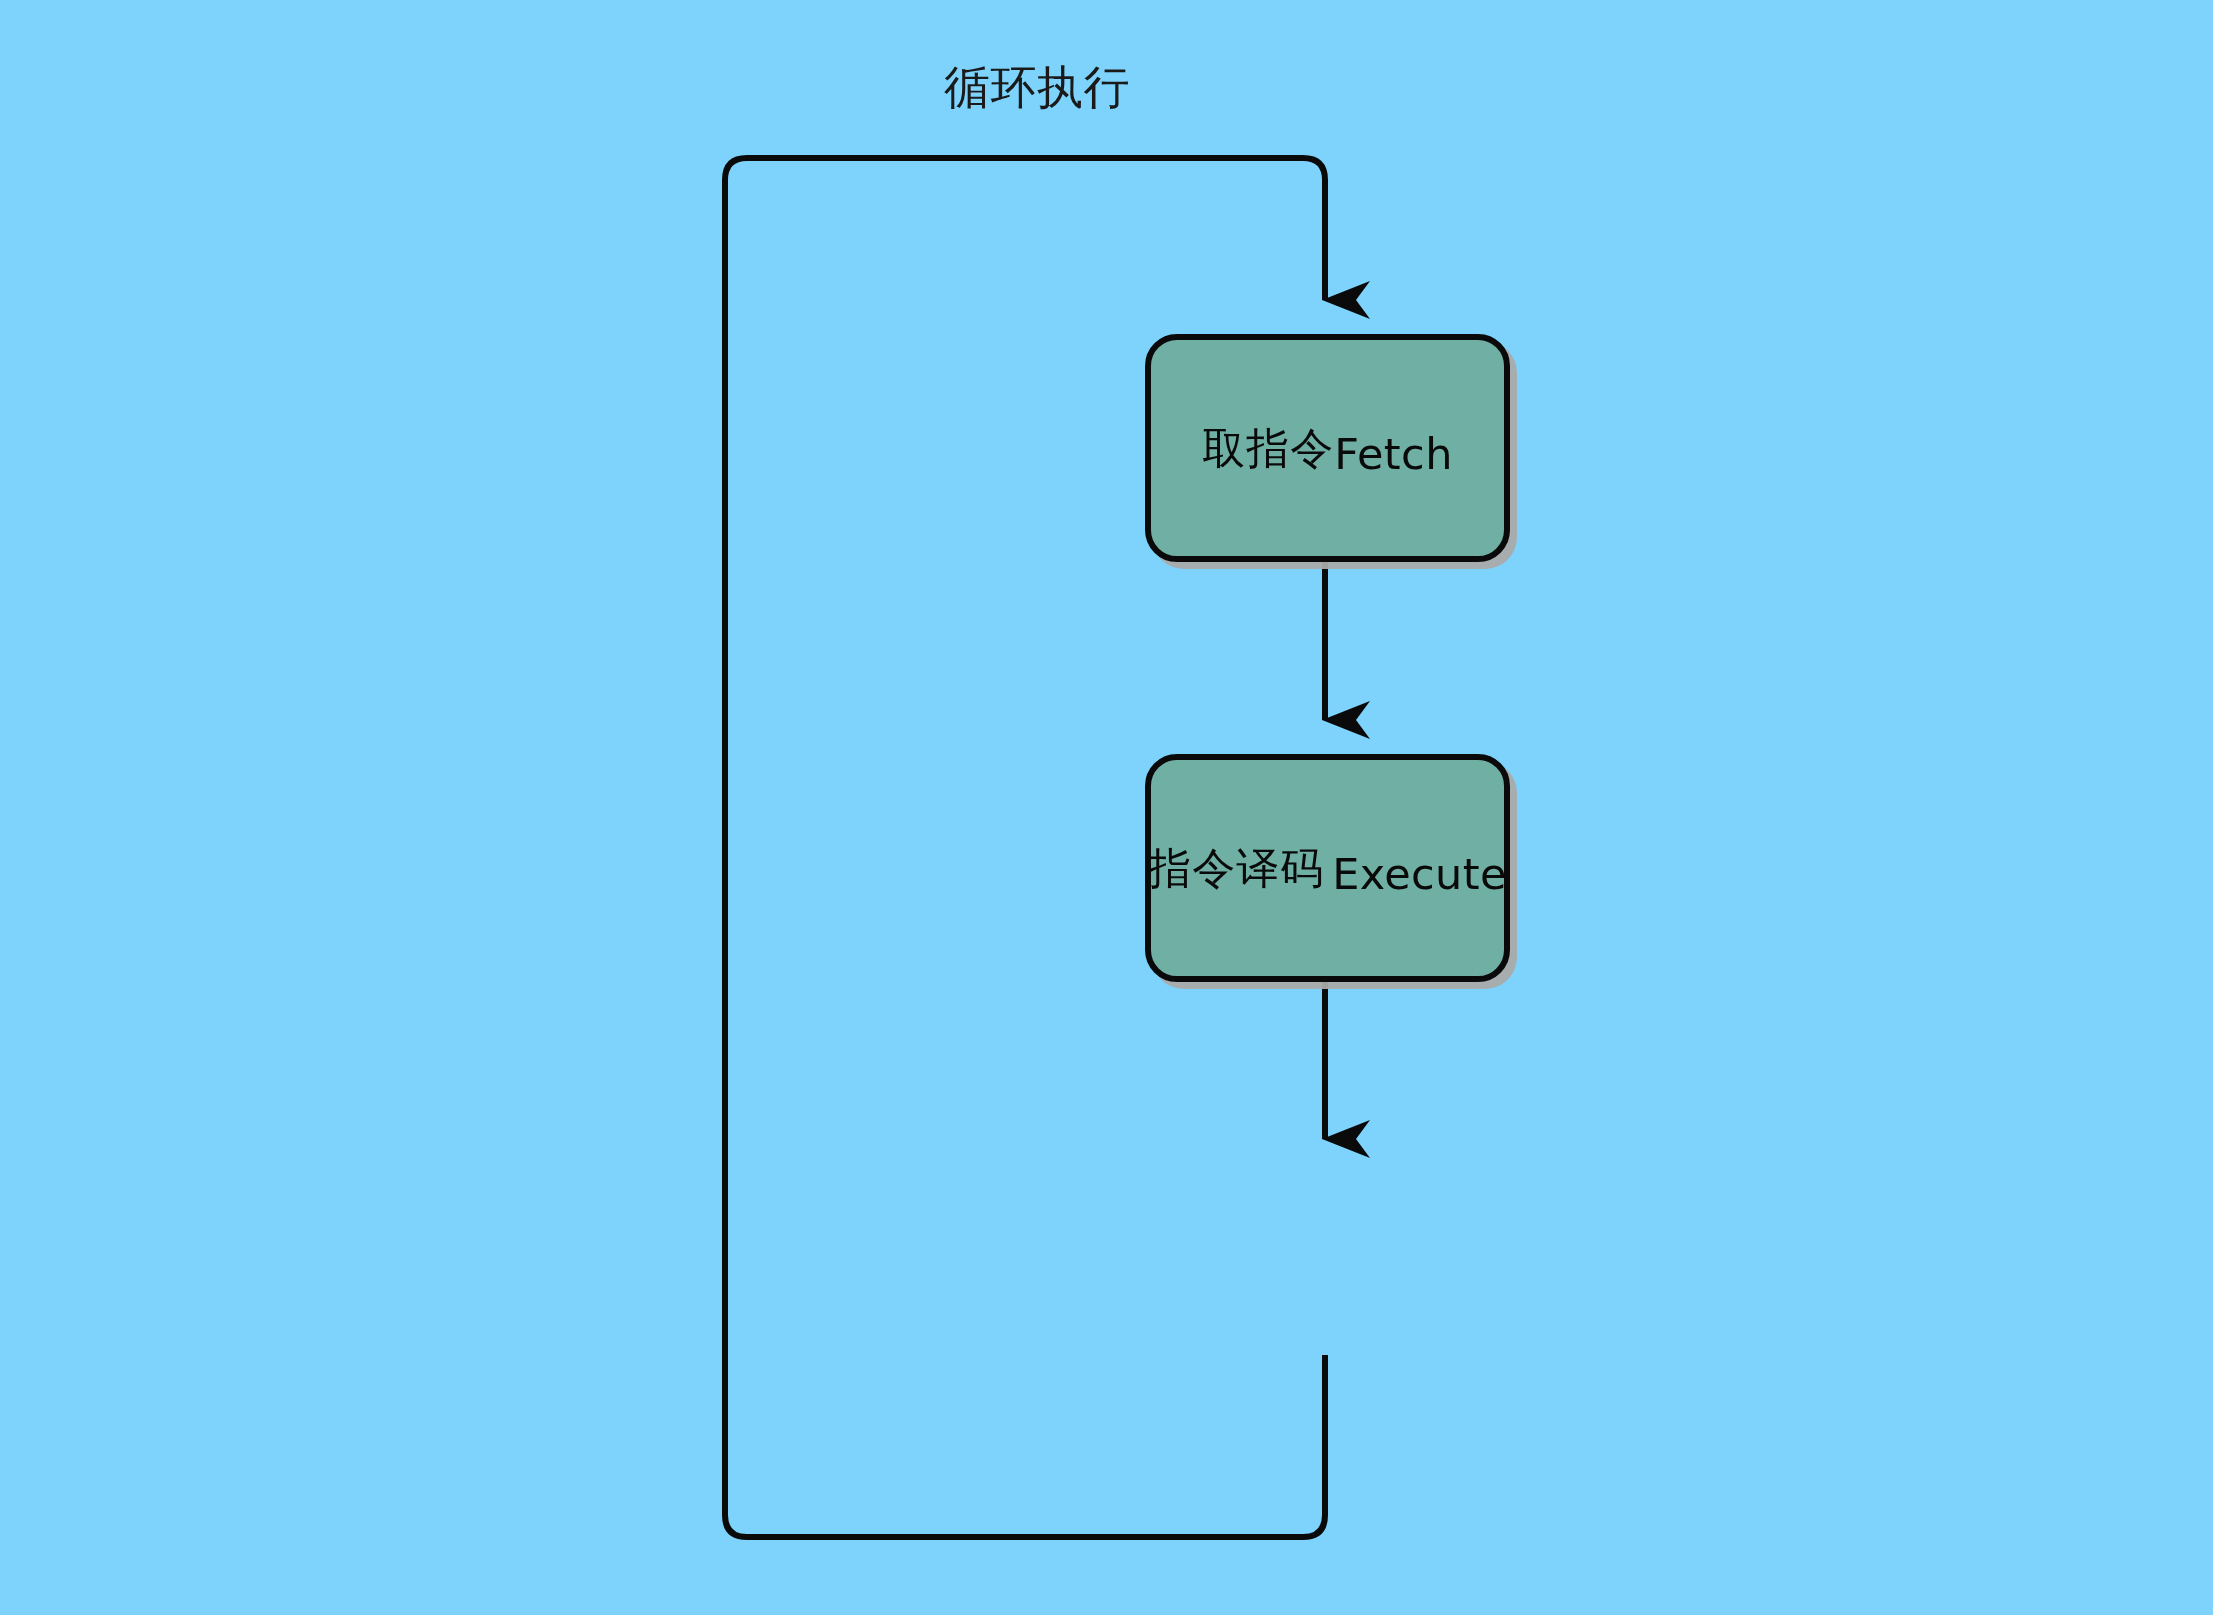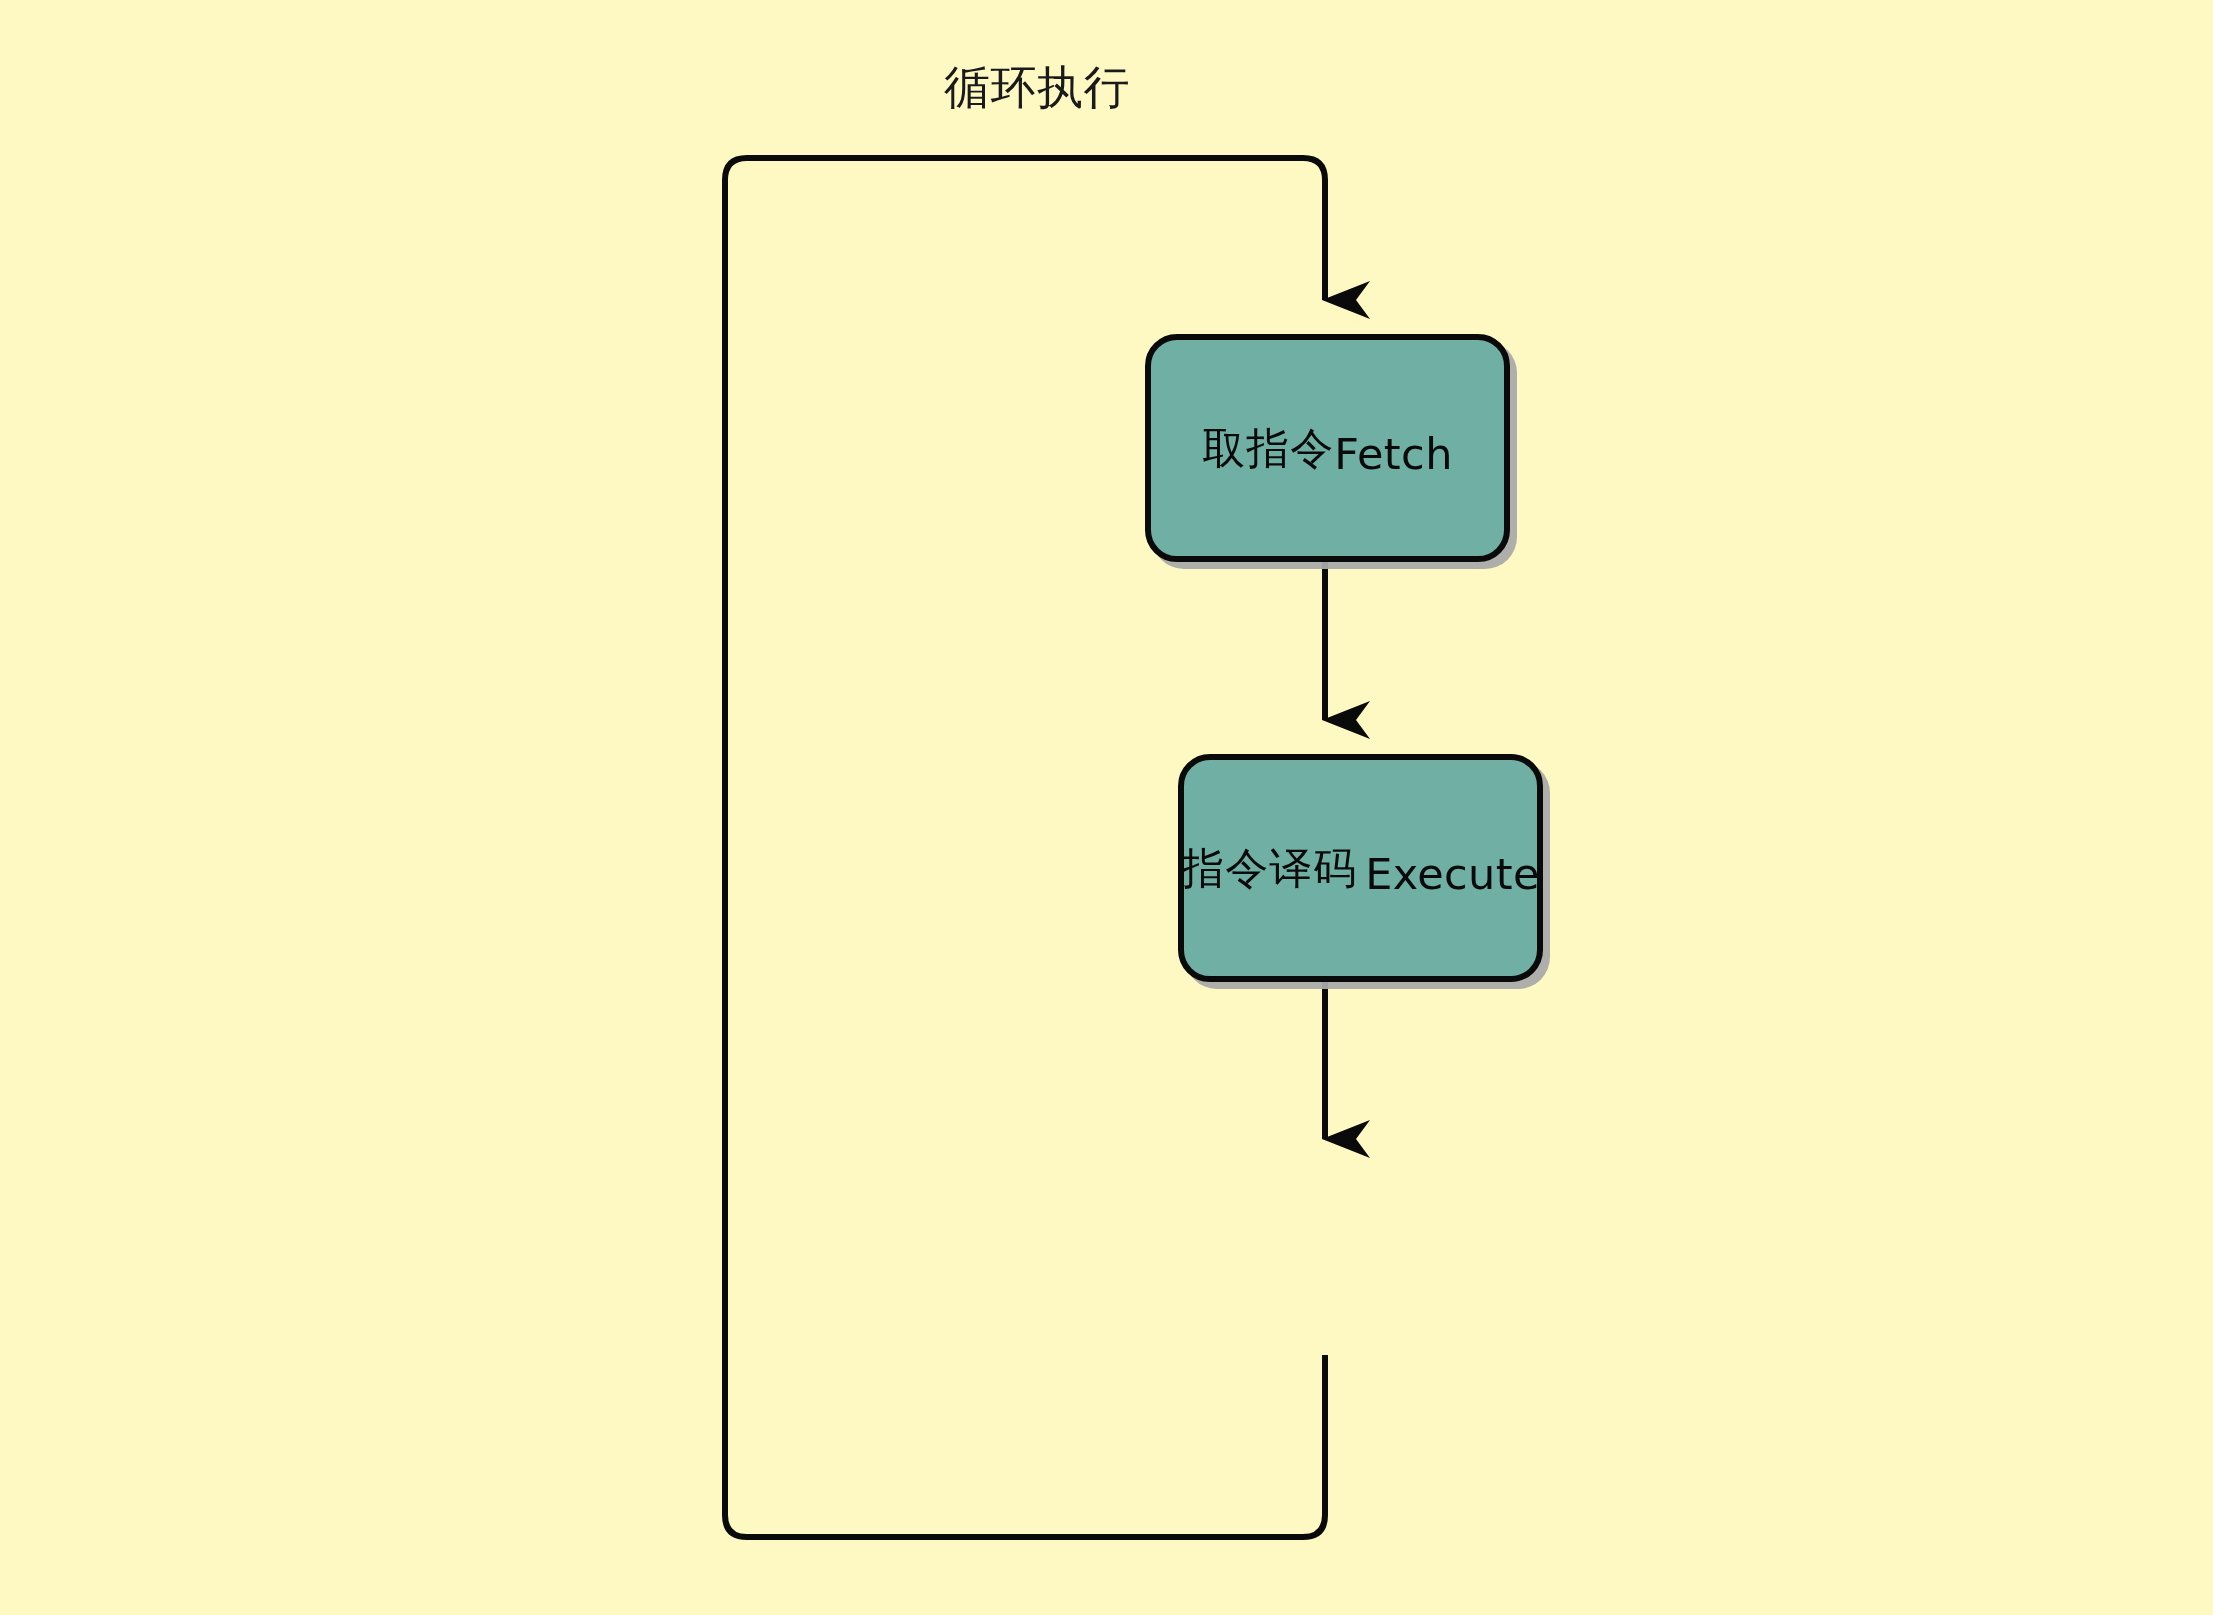--- a/index.html
+++ b/index.html
@@ -13,21 +13,21 @@
     position: relative;
     overflow: hidden;
     font-family: "DejaVu Sans", "Liberation Sans", sans-serif;
   }
   #canvas-root {
     position: absolute;
     left: 0;
     top: 0;
     width: 2213px;
     height: 1615px;
-    background: #fef9c3;
+    background: #7dd3fc;
   }
   #diagram-svg {
     position: absolute;
     left: 0;
     top: 0;
     width: 2213px;
     height: 1615px;
     display: block;
   }
   .loop-label {
@@ -65,21 +65,21 @@
     white-space: nowrap;
   }
   .stage-box .line-en {
     font-size: 43px;
     line-height: 1.18;
     letter-spacing: 0.4px;
     white-space: nowrap;
     margin-top: 12px;
   }
   #box-fetch   { left: 1145px; top: 334px; }
-  #box-decode  { left: 1178px; top: 754px; gap: 8px; }
+  #box-decode  { left: 1145px; top: 754px; gap: 8px; }
   #box-execute { left: 1145px; top: 1173px; }
 </style>
 </head>
 <body>
 
 <div id="canvas-root">
 
   <svg id="diagram-svg" viewBox="0 0 2213 1615" xmlns="http://www.w3.org/2000/svg">
     <defs>
       <marker id="arrow-barb" viewBox="0 0 40 50" refX="20" refY="47" markerWidth="40" markerHeight="50" markerUnits="userSpaceOnUse" orient="auto-start-reverse">

